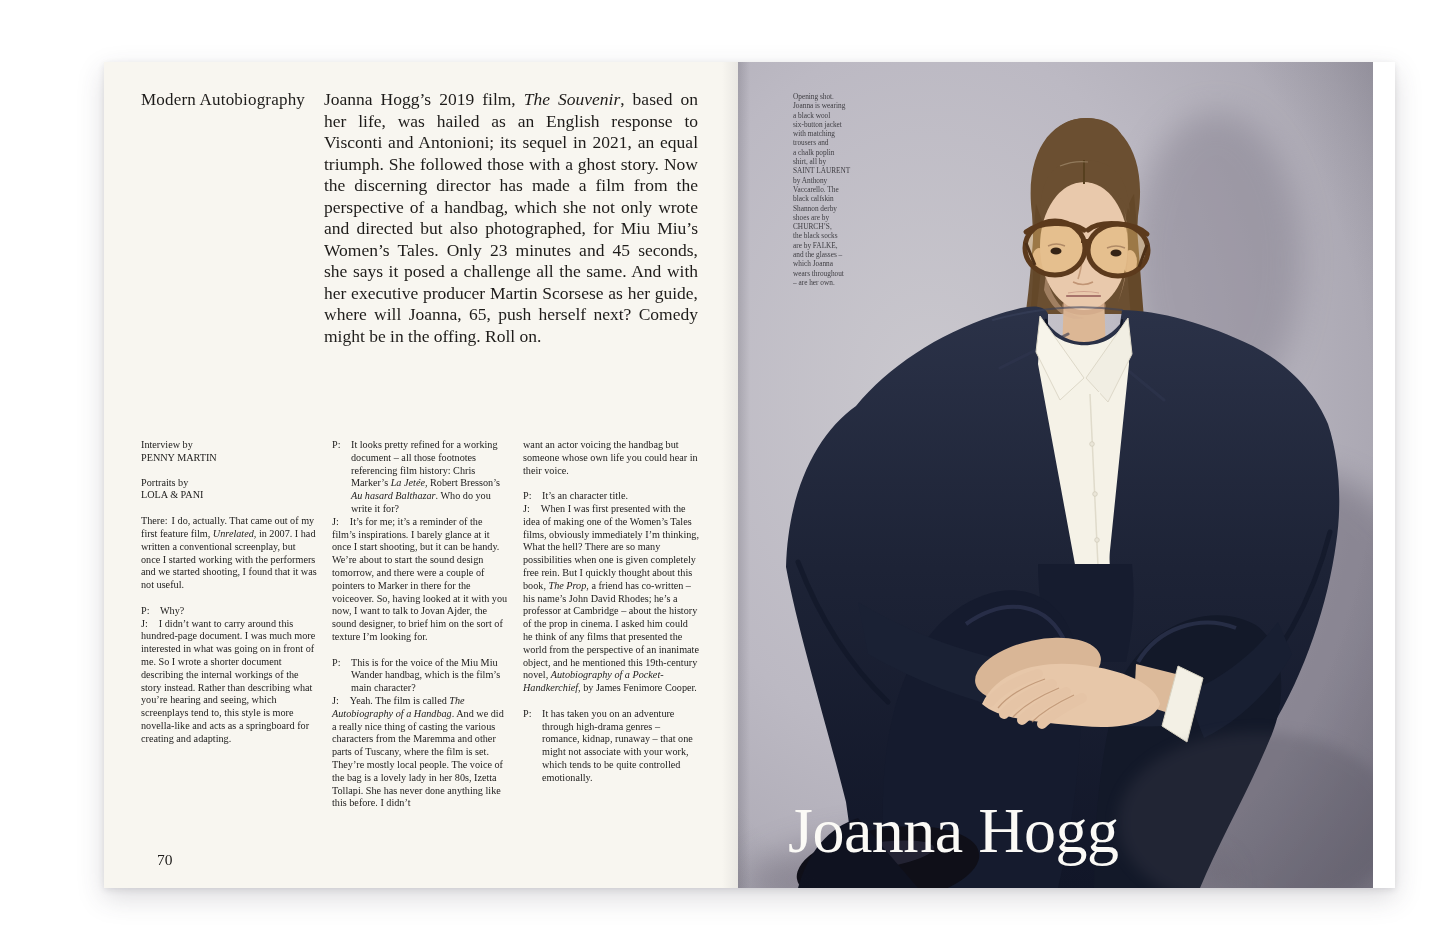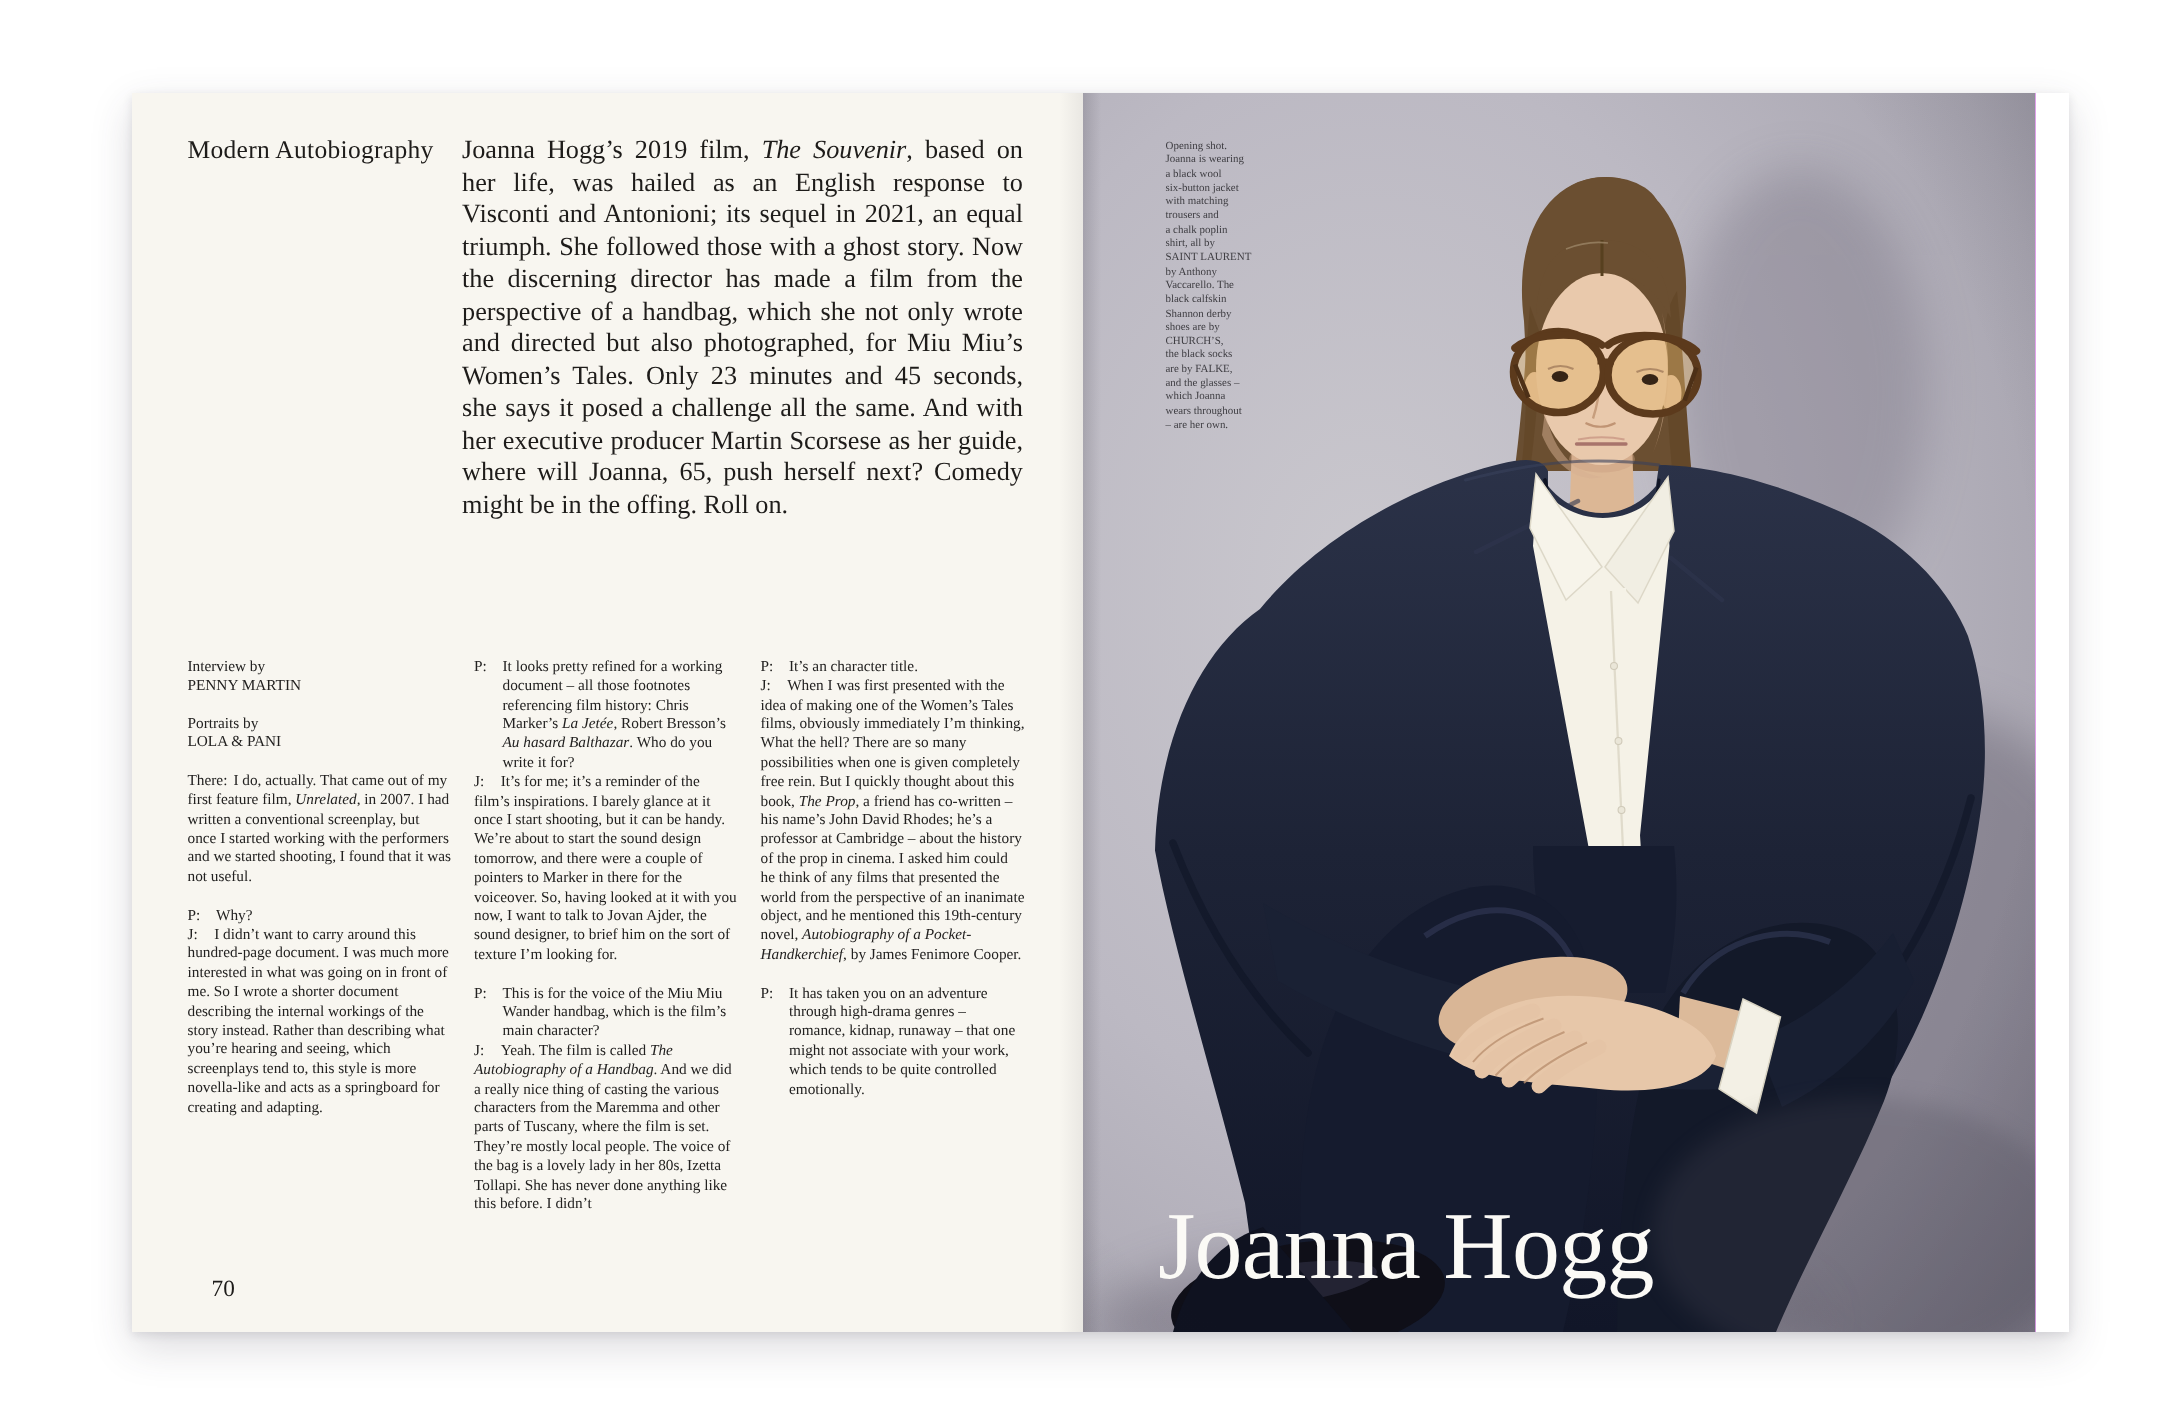--- a/index.html
+++ b/index.html
@@ -2,21 +2,21 @@
 <html><head>
 <meta charset="utf-8">
 <style>
   html,body{margin:0;padding:0;}
   body{
     width:1445px;height:950px;position:relative;background:#ffffff;
     font-family:"Liberation Serif", serif;color:#1e1c1a;
     -webkit-font-smoothing:antialiased;
   }
   .spread{
-    position:absolute;left:88px;top:62px;width:1291px;height:826px;
+    position:absolute;left:104px;top:62px;width:1291px;height:826px;
     display:flex;
     box-shadow:0 10px 26px rgba(60,58,70,.18), 0 2px 6px rgba(60,58,70,.12);
     align-items:flex-end;
   }
   
   .page-left{
     width:634px;height:100%;background:#f8f6f0;position:relative;flex:0 0 auto;
   }
   .page-left::after{
     content:"";position:absolute;right:0;top:0;bottom:0;width:16px;
@@ -103,20 +103,21 @@
             <p class="qa a"><span class="sp-inline" style="margin-right: 11px;">J:</span><span>It’s for me; it’s a reminder of the film’s inspirations. I barely glance at it once I start shooting, but it can be handy. We’re about to start the sound design tomorrow, and there were a couple of pointers to Marker in there for the voiceover. So, having looked at it with you now, I want to talk to Jovan Ajder, the sound designer, to brief him on the sort of texture I’m looking for.</span></p>
             <div class="qa q">
               <span class="sp">P:</span>
               <div class="qt"><span>This is for the voice of the Miu Miu Wander handbag, which is the film’s main character?</span></div>
             </div>
             <p class="qa a"><span class="sp-inline" style="margin-right: 11px;">J:</span><span>Yeah. The film is called </span><span class="it">The Autobiography of a Handbag</span><span>. And we did a really nice thing of casting the various characters from the Maremma and other parts of Tuscany, where the film is set. They’re mostly local people. The voice of the bag is a lovely lady in her 80s, Izetta Tollapi. She has never done anything like this before. I didn’t</span></p>
           </div>
       </div>
       <div class="col">
         <div data-col="2">
+            <p class="qa cont"><span>want an actor voicing the handbag but someone whose own life you could hear in their voice.</span></p>
             <div class="qa q">
               <span class="sp">P:</span>
               <div class="qt"><span>It’s an character title.</span></div>
             </div>
             <p class="qa a"><span class="sp-inline" style="margin-right: 11px;">J:</span><span>When I was first presented with the idea of making one of the Women’s Tales films, obviously immediately I’m thinking, What the hell? There are so many possibilities when one is given completely free rein. But I quickly thought about this book, </span><span class="it">The Prop</span><span>, a friend has co-written – his name’s John David Rhodes; he’s a professor at Cambridge – about the history of the prop in cinema. I asked him could he think of any films that presented the world from the perspective of an inanimate object, and he mentioned this 19th-century novel, </span><span class="it">Autobiography of a Pocket-Handkerchief</span><span>, by James Fenimore Cooper.</span></p>
             <div class="qa q">
               <span class="sp">P:</span>
               <div class="qt"><span>It has taken you on an adventure through high-drama genres – romance, kidnap, runaway – that one might not associate with your work, which tends to be quite controlled emotionally.</span></div>
             </div>
           </div>

